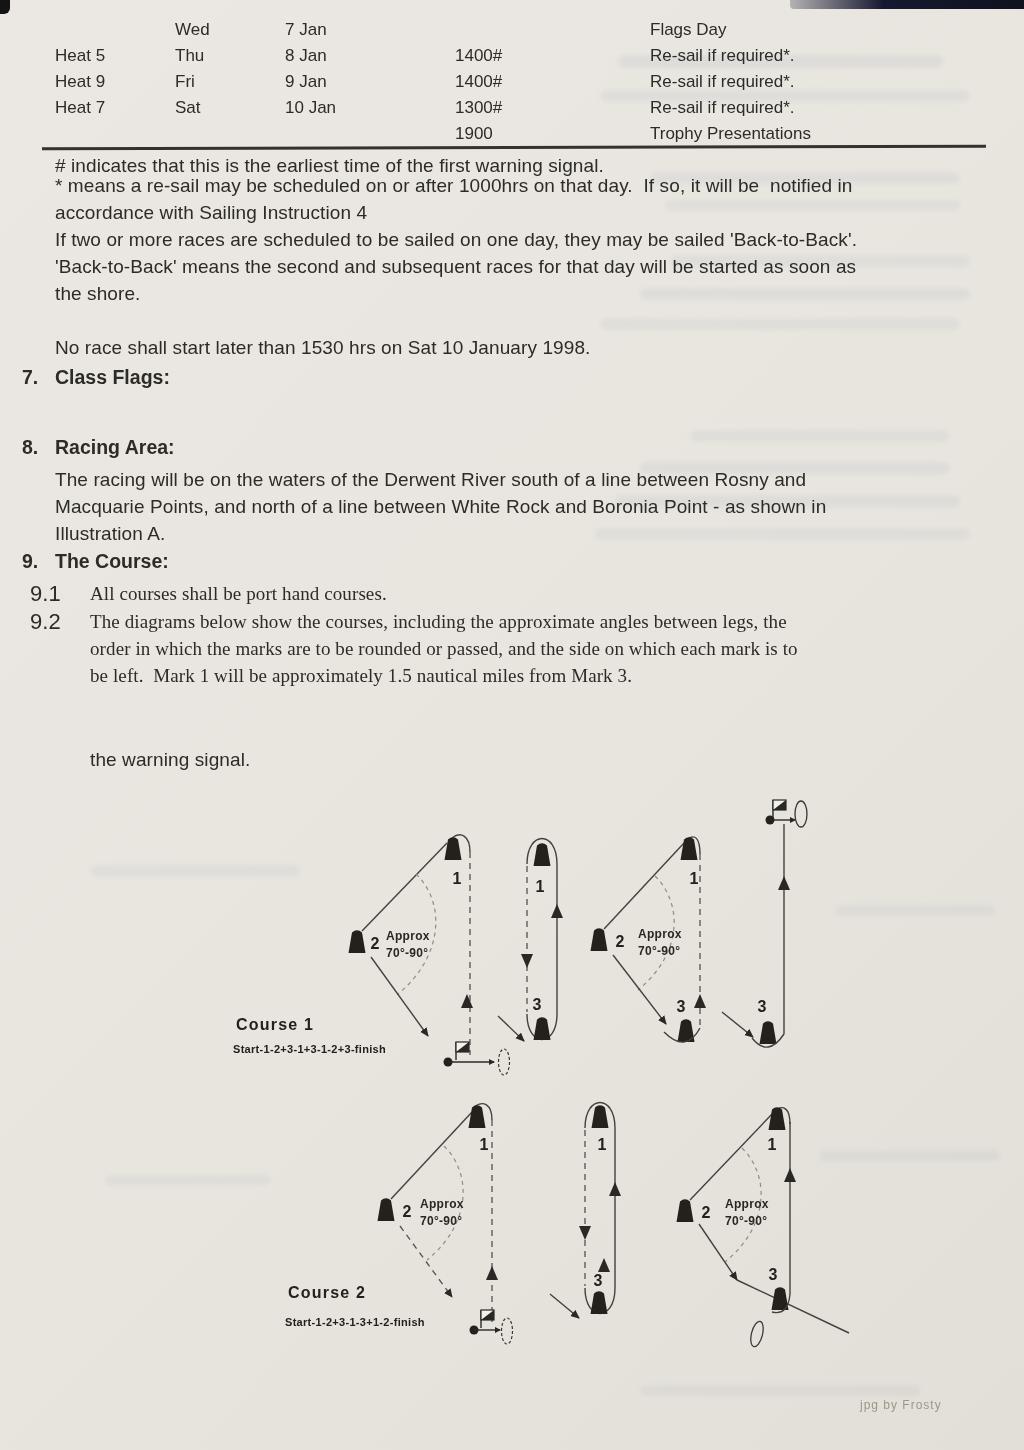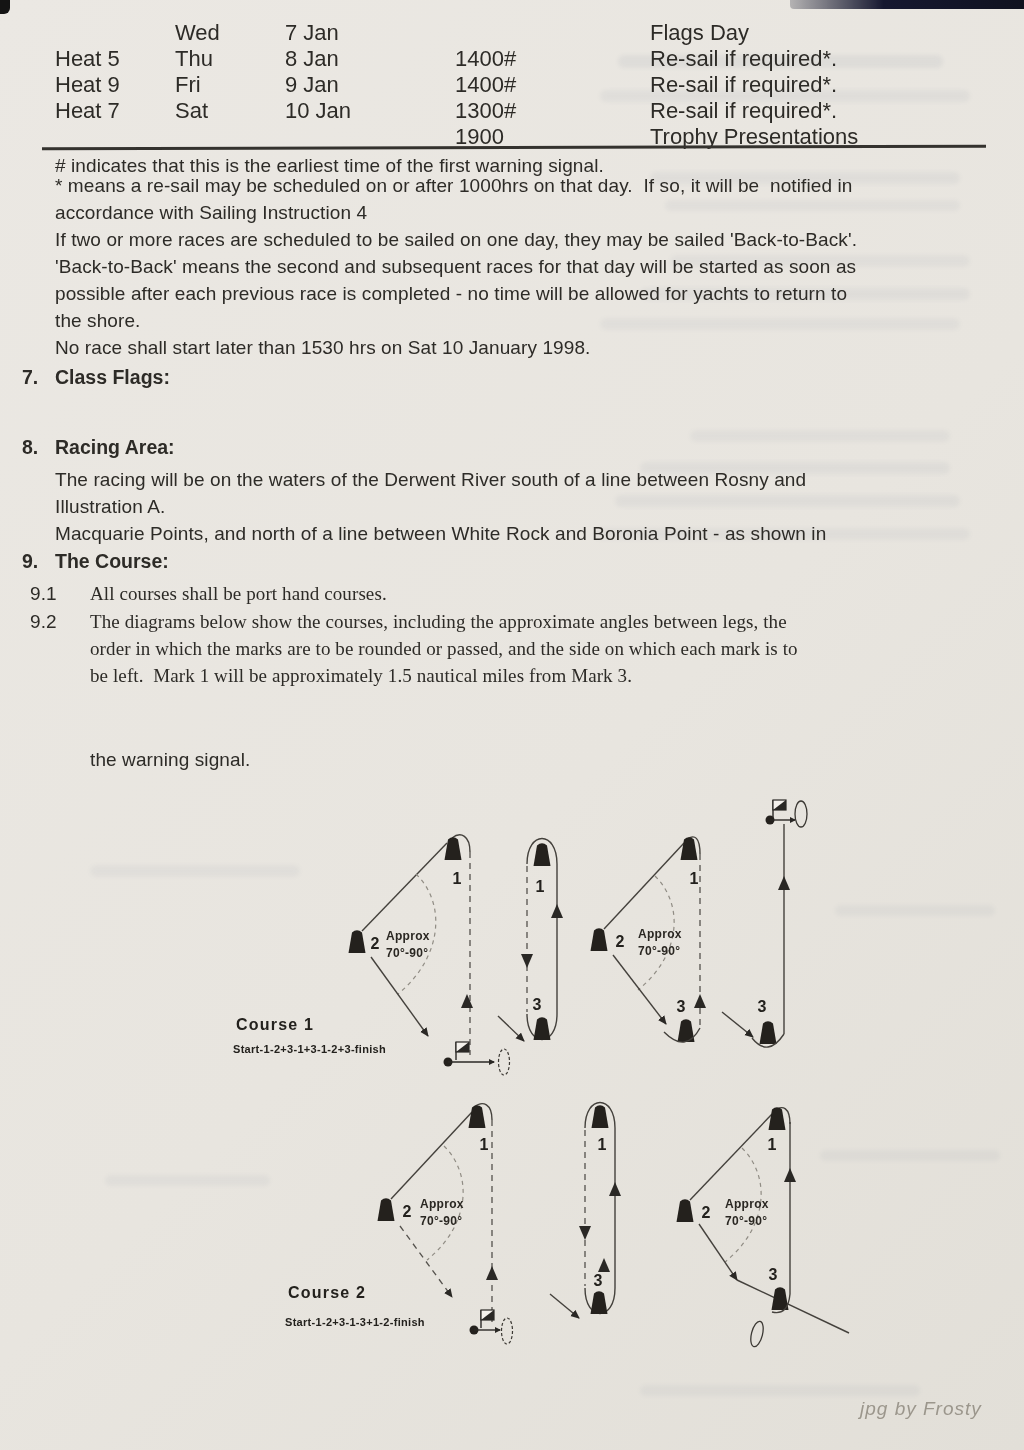--- a/index.html
+++ b/index.html
@@ -5,36 +5,36 @@
   html,body{margin:0;padding:0;background:#d8d5cf;}
   .page{position:relative;width:1024px;height:1450px;overflow:hidden;
     background:linear-gradient(135deg,#ebe8e3 0%,#e8e5df 55%,#e2dfd8 100%);
     font-family:"Liberation Sans","DejaVu Sans",sans-serif;color:#2d2b27;}
   .txt{font-size:19px;line-height:27px;letter-spacing:.1px;}
   .tl{white-space:pre;height:27px;}
   .para{position:absolute;left:55px;width:935px;}
   .abs{position:absolute;}
   
   .sched{position:absolute;top:20px;left:55px;width:930px;z-index:2;}
-  .srow{display:grid;grid-template-columns:120px 110px 170px 195px auto;height:26px;font-size:22px;}
+  .srow{display:grid;grid-template-columns:120px 110px 170px 195px auto;height:26px;font-size:17px;}
   .srow span{white-space:pre;}
   .rule{position:absolute;top:146px;left:42px;width:944px;height:3px;background:#34322e;z-index:2;transform:rotate(-0.15deg);}
   
   .sec-head{position:absolute;left:0;width:1000px;height:27px;font-weight:700;font-size:19.5px;z-index:2;}
   .sec-num{position:absolute;left:22px;}
   .sec-title{position:absolute;left:55px;}
-  .sub-num{position:absolute;left:30px;font-size:19px;}
+  .sub-num{position:absolute;left:30px;font-size:22px;}
   .sub-body{position:absolute;left:90px;width:900px;font-family:Liberation Serif, serif;}
   .z2{z-index:2;}
   
   .corner-nub{position:absolute;top:0;left:0;width:10px;height:14px;background:#141414;border-bottom-right-radius:6px;z-index:5;}
   .top-band{position:absolute;top:0;right:0;width:234px;height:9px;z-index:5;
     background:linear-gradient(90deg,rgba(24,26,44,.25),#161830 40%,#10121f);filter:blur(.6px);border-bottom-left-radius:4px;}
   .bleed{position:absolute;background:#55627a;border-radius:6px;filter:blur(2px);z-index:1;}
-  .watermark{position:absolute;top:1398px;left:860px;font-size:19px;font-style:italic;color:#9b968c;letter-spacing:1px;z-index:4;}
+  .watermark{position:absolute;top:1398px;left:860px;font-size:12px;color:#9b968c;letter-spacing:1px;z-index:4;}
   
   .diagram-svg{position:absolute;top:0;left:0;z-index:3;}
   .mlabel{font:bold 16px "Liberation Sans",sans-serif;fill:#23211d;}
   .alabel{font:bold 12px "Liberation Sans",sans-serif;fill:#2a2722;letter-spacing:.3px;}
   .ctitle{font:bold 16px "Liberation Sans",sans-serif;fill:#23211d;letter-spacing:1.2px;}
   .cseq{font:bold 11px "Liberation Sans",sans-serif;fill:#23211d;letter-spacing:.3px;}
   .cl{stroke:#44413c;stroke-width:1.4;fill:none;}
   .dash{stroke:#55524d;stroke-width:1.3;fill:none;stroke-dasharray:6 5;}
   .arc{stroke:#908c84;stroke-width:1.2;fill:none;stroke-dasharray:4 4;}
   .ah{fill:#2a2825;}
@@ -110,41 +110,40 @@
     <div class="tl"># indicates that this is the earliest time of the first warning signal.</div>
   </div>
   <div class="para txt z2" style="top:172px">
     <div class="tl">* means a re-sail may be scheduled on or after 1000hrs on that day.  If so, it will be  notified in</div>
     <div class="tl">accordance with Sailing Instruction 4</div>
   </div>
 
   <div class="para txt z2" style="top:226px">
     <div class="tl">If two or more races are scheduled to be sailed on one day, they may be sailed 'Back-to-Back'.</div>
     <div class="tl">'Back-to-Back' means the second and subsequent races for that day will be started as soon as</div>
-    <div class="tl">possible after each previous race is completed - no time will be allowed for yachts to return to</div>
     <div class="tl">the shore.</div>
   </div>
 
   <div class="para txt z2" style="top:334px">
     <div class="tl">No race shall start later than 1530 hrs on Sat 10 January 1998.</div>
   </div>
 
   <div class="sec-head" style="top:366px">
     <span class="sec-num">7.</span>
     <span class="sec-title">Class Flags:</span>
   </div>
 
   <div class="sec-head" style="top:436px">
     <span class="sec-num">8.</span>
     <span class="sec-title">Racing Area:</span>
   </div>
   <div class="para txt z2" style="top:466px">
     <div class="tl">The racing will be on the waters of the Derwent River south of a line between Rosny and</div>
+    <div class="tl">Macquarie Points, and north of a line between White Rock and Boronia Point - as shown in</div>
     <div class="tl">Illustration A.</div>
-    <div class="tl">Macquarie Points, and north of a line between White Rock and Boronia Point - as shown in</div>
   </div>
 
   <div class="sec-head" style="top:550px">
     <span class="sec-num">9.</span>
     <span class="sec-title">The Course:</span>
   </div>
 
   <div class="abs txt z2" style="top:580px;left:0;width:1000px">
     <span class="sub-num">9.1</span>
     <span class="sub-body tl">All courses shall be port hand courses.</span>

